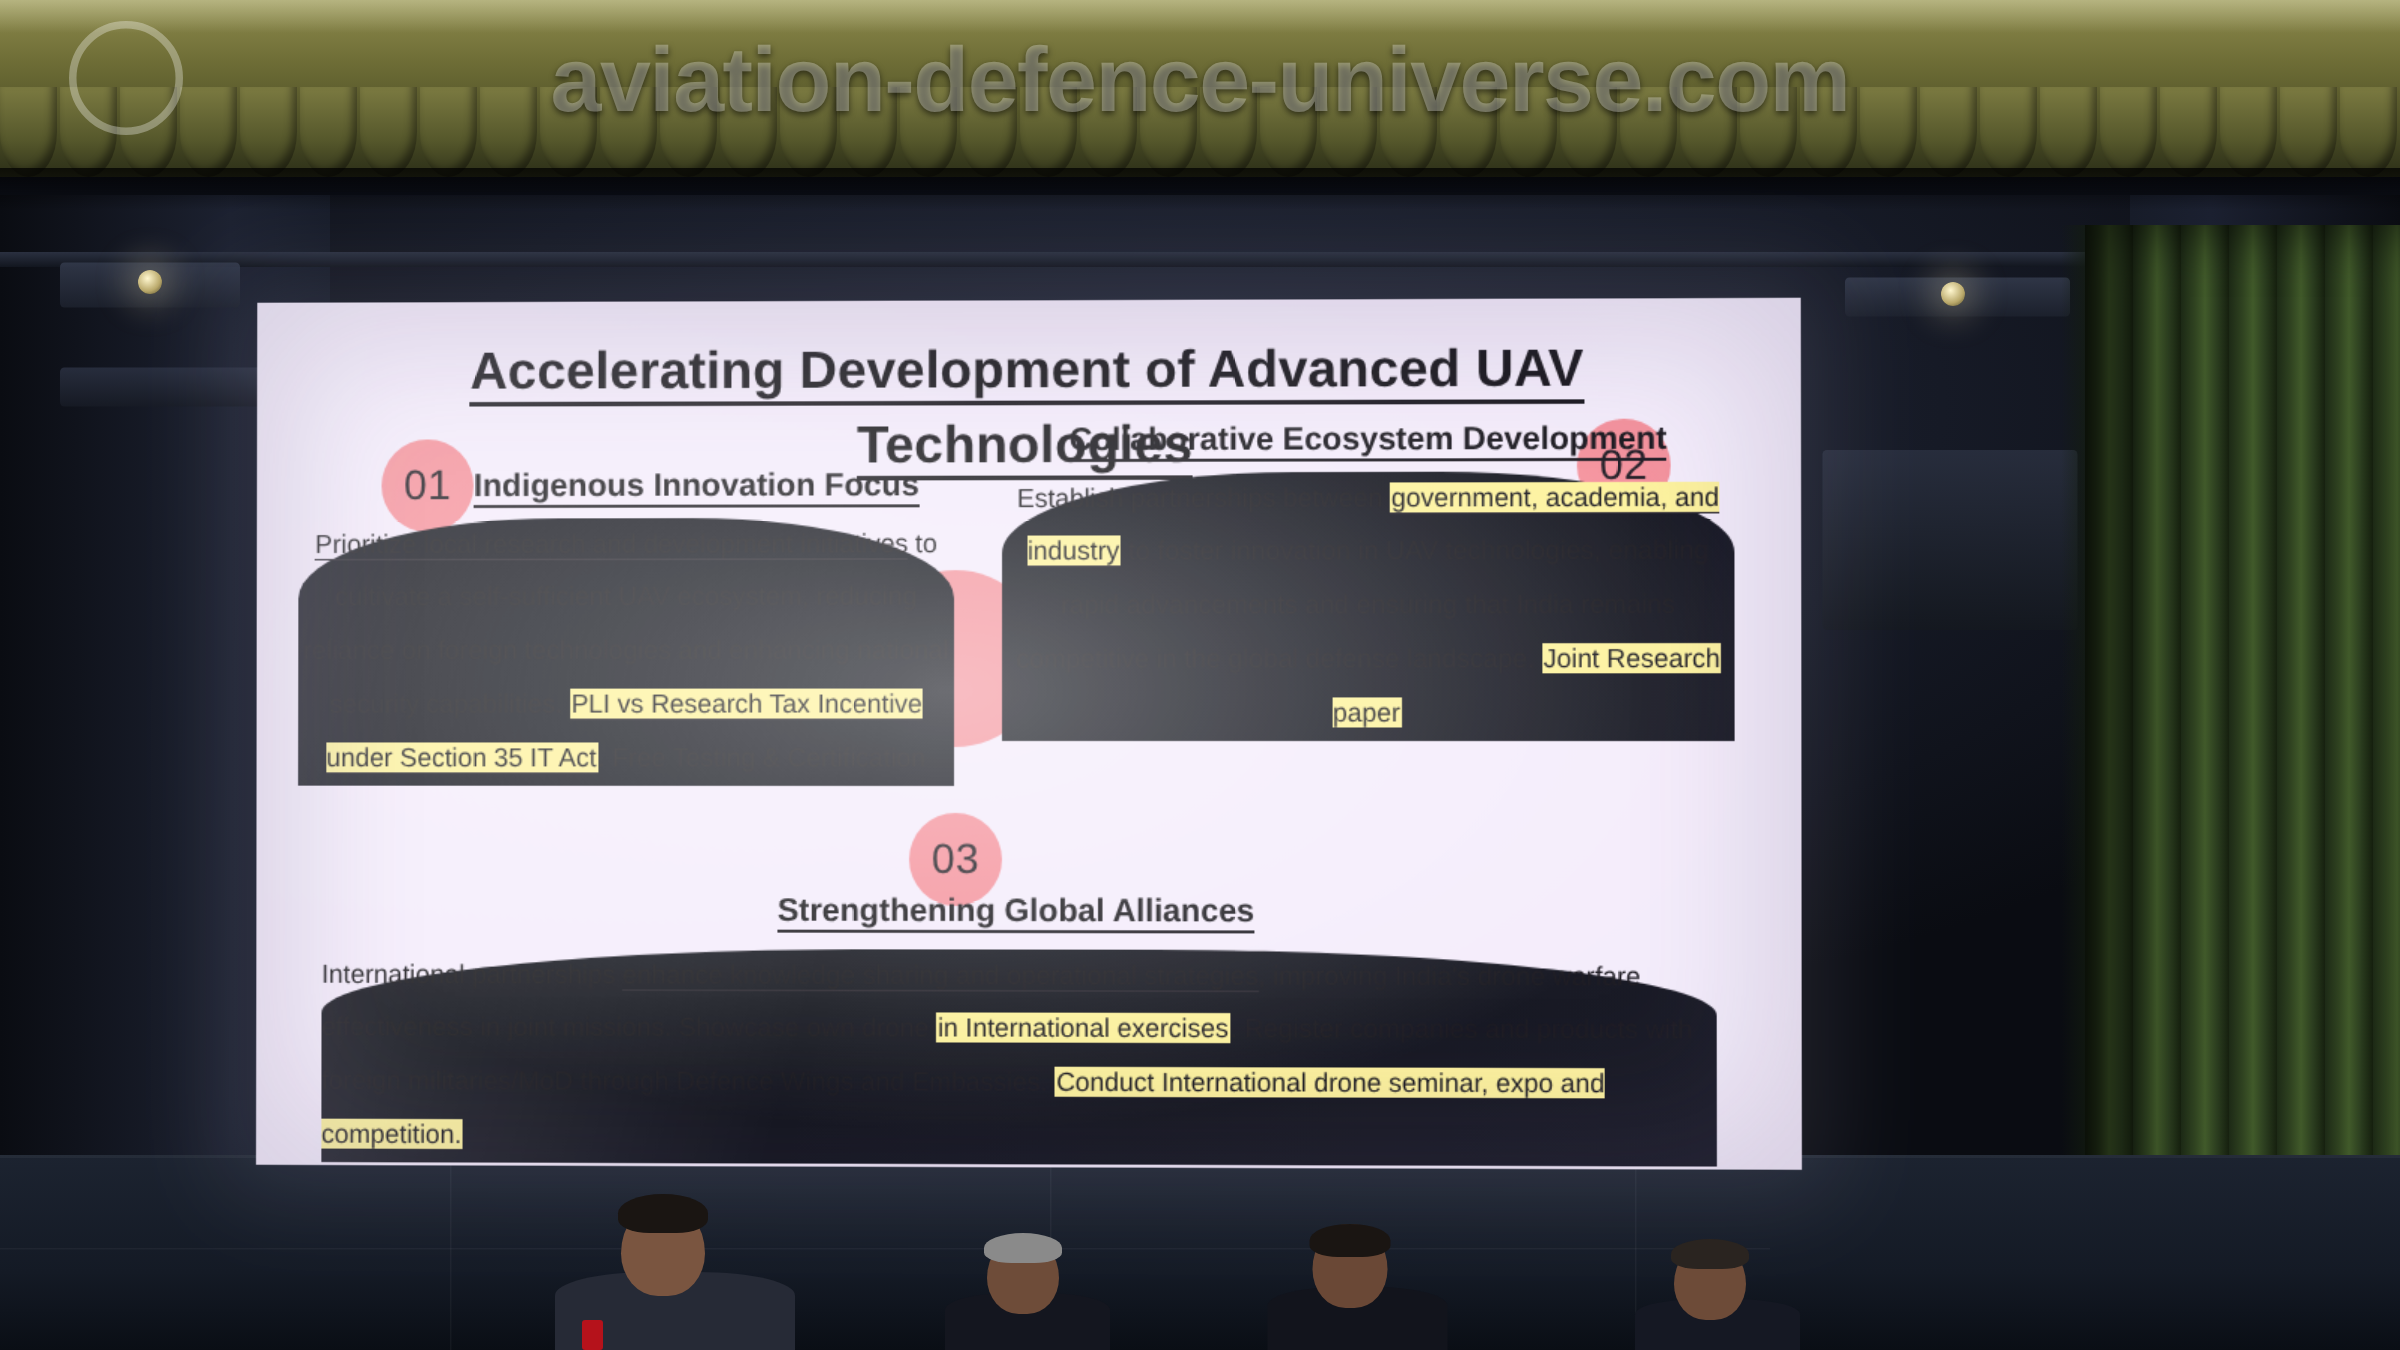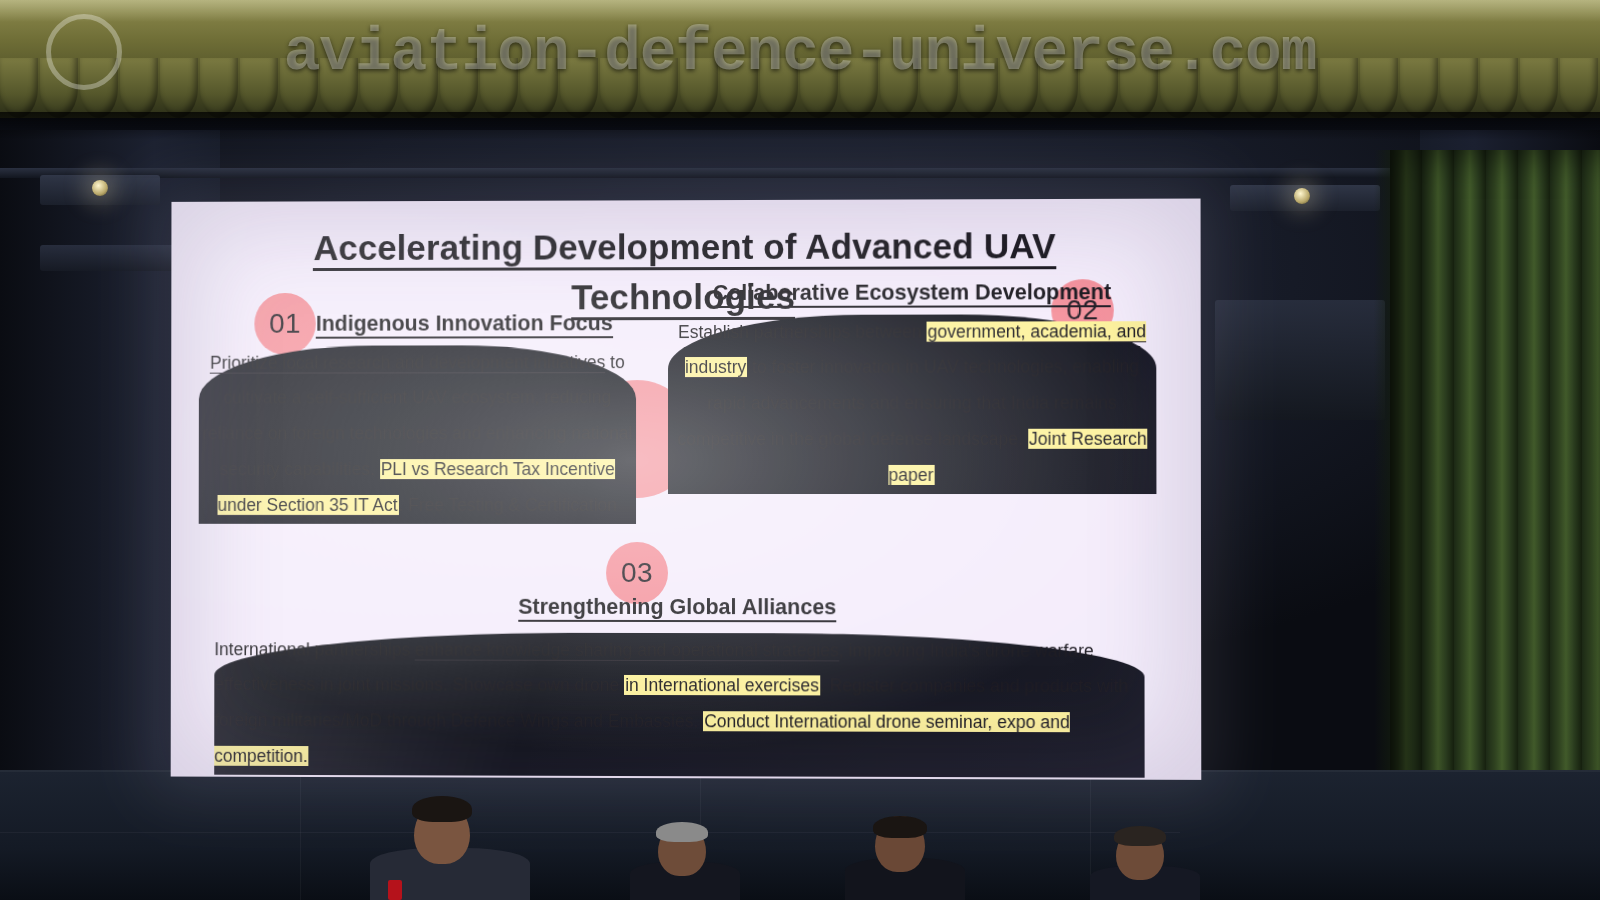--- a/index.html
+++ b/index.html
@@ -266,21 +266,21 @@
   }
 
   
   #watermark {
     position: absolute;
     left: 50%;
     top: 18px;
     transform: translateX(-50%);
     width: 1330px;
     text-align: center;
-    font-family: Liberation Mono, monospace;
+    font-family: Liberation Sans, sans-serif;
     font-weight: 700;
     font-size: 61px;
     letter-spacing: -1px;
     color: rgba(255,255,255,.30);
     text-shadow: 0 2px 4px rgba(0,0,0,.55);
     white-space: nowrap;
     pointer-events: none;
   }
   #wm-circle {
     position: absolute;

